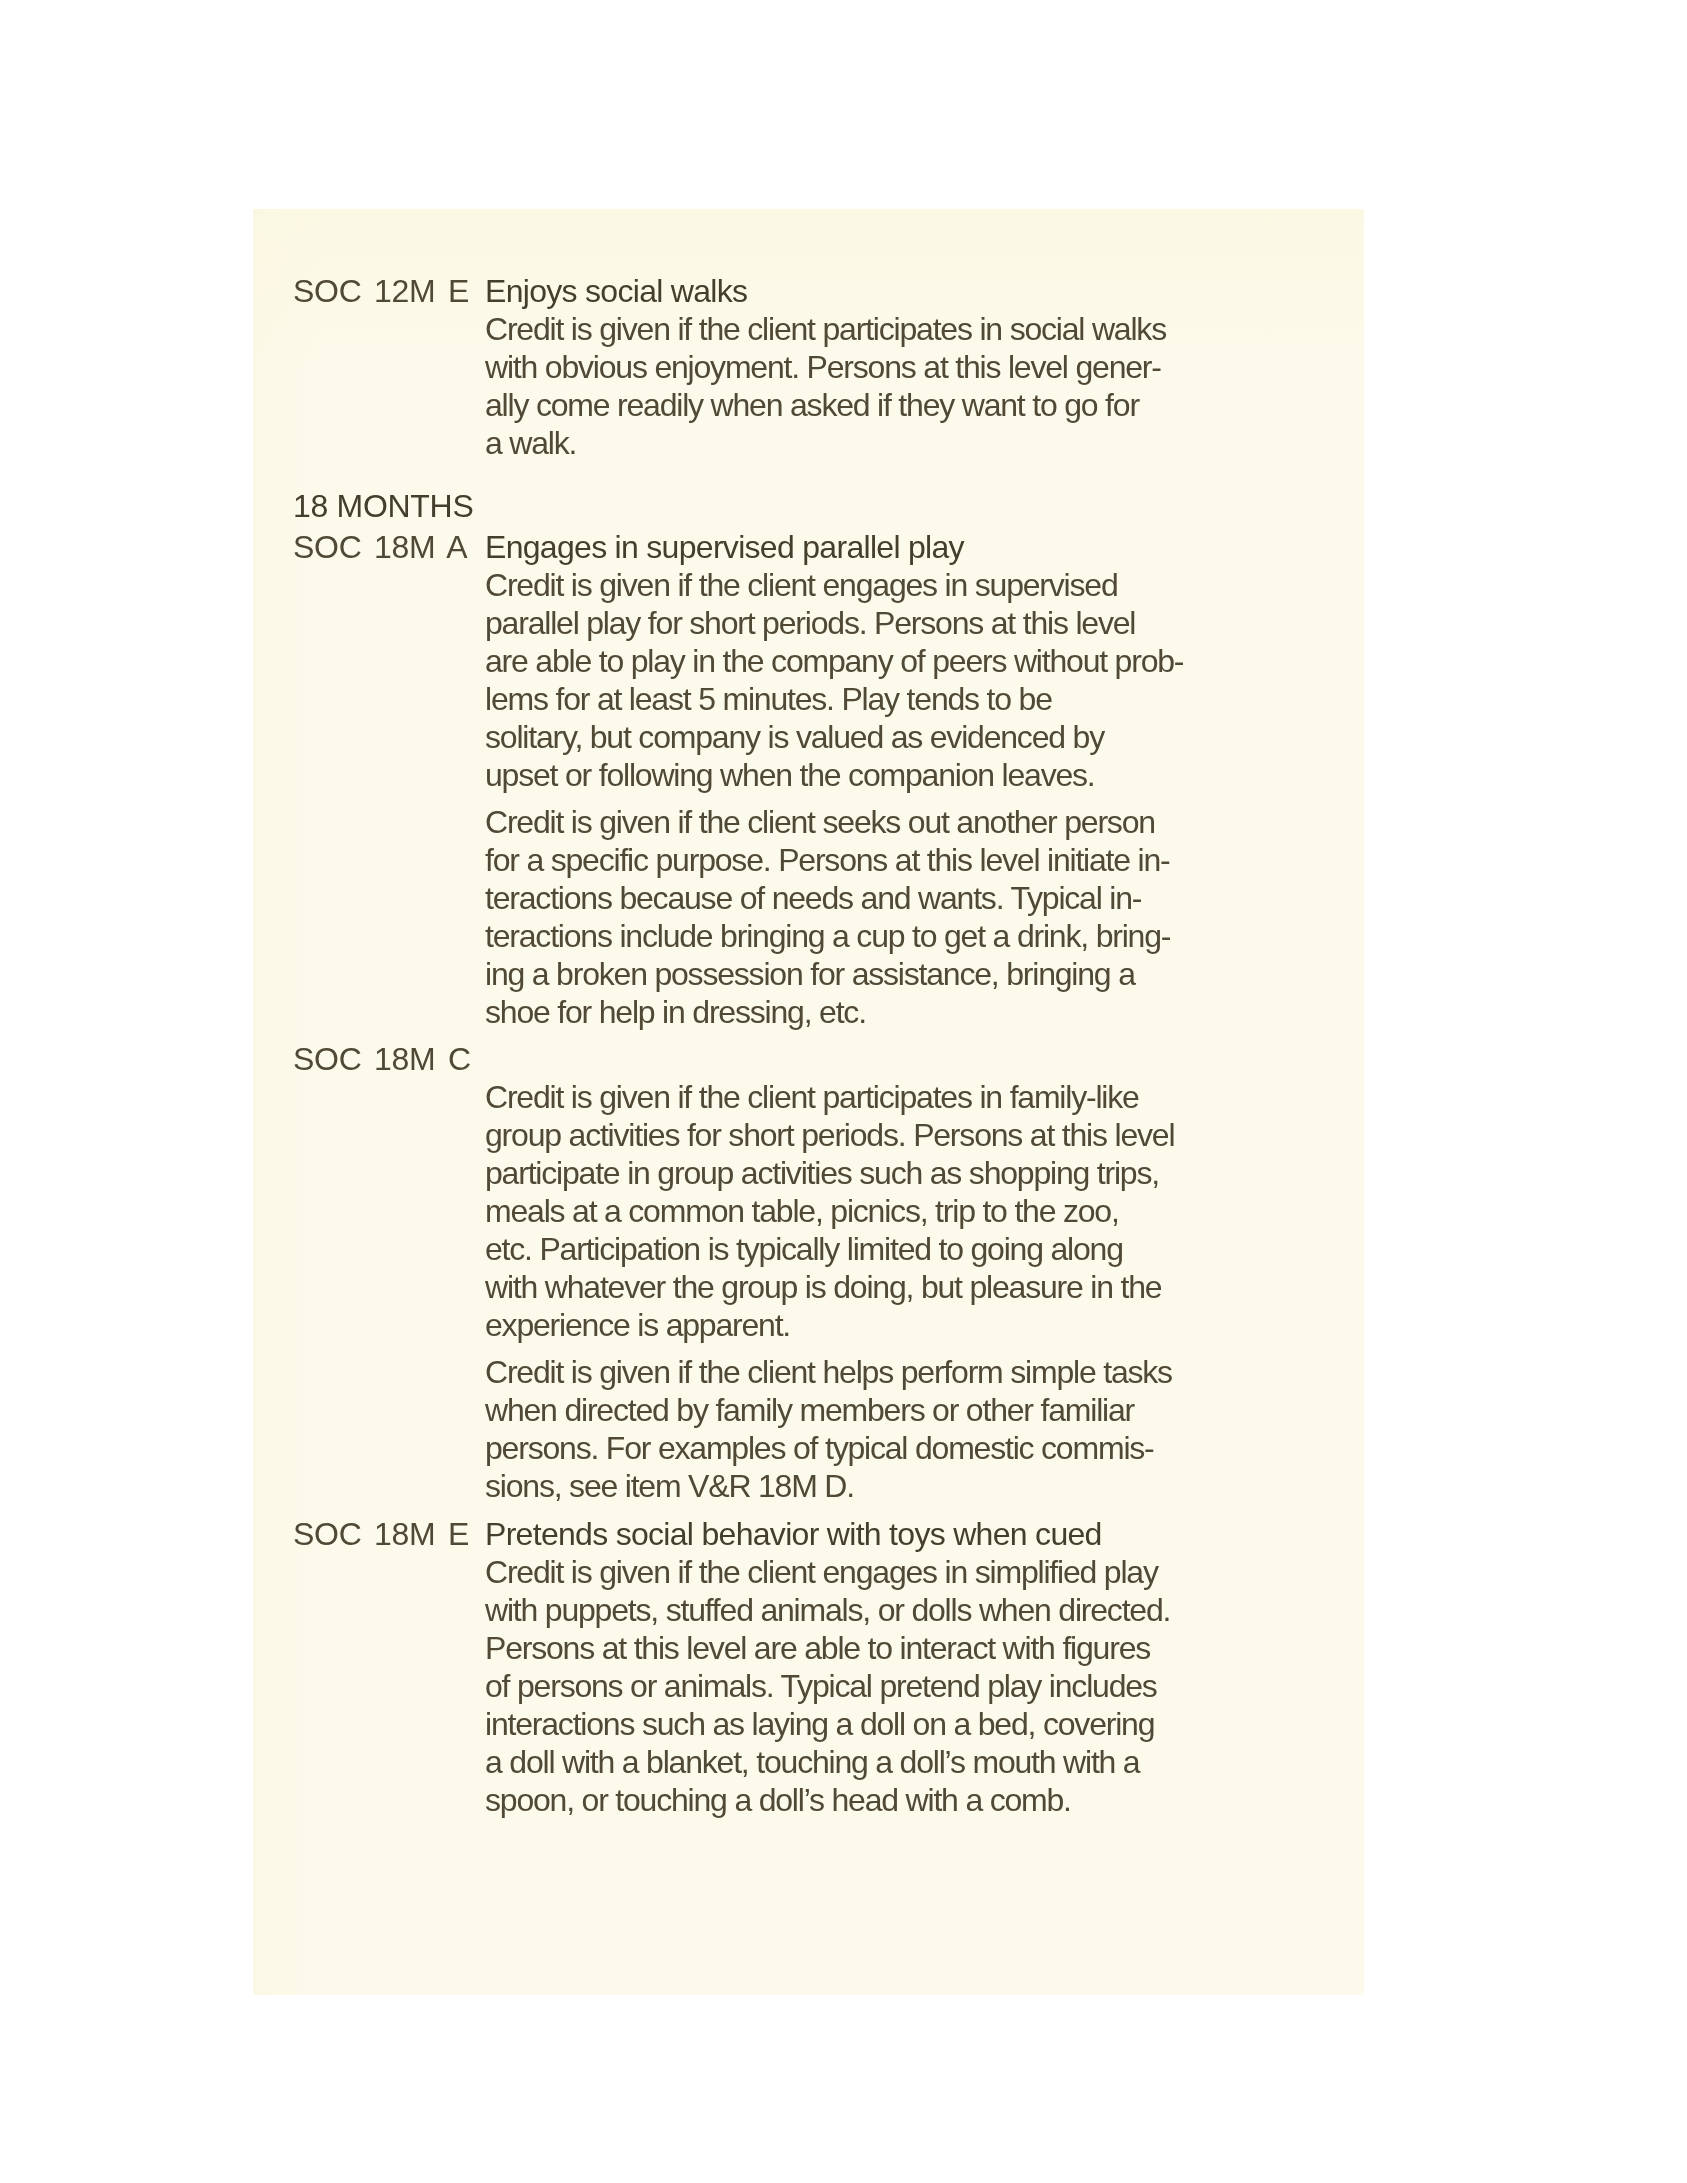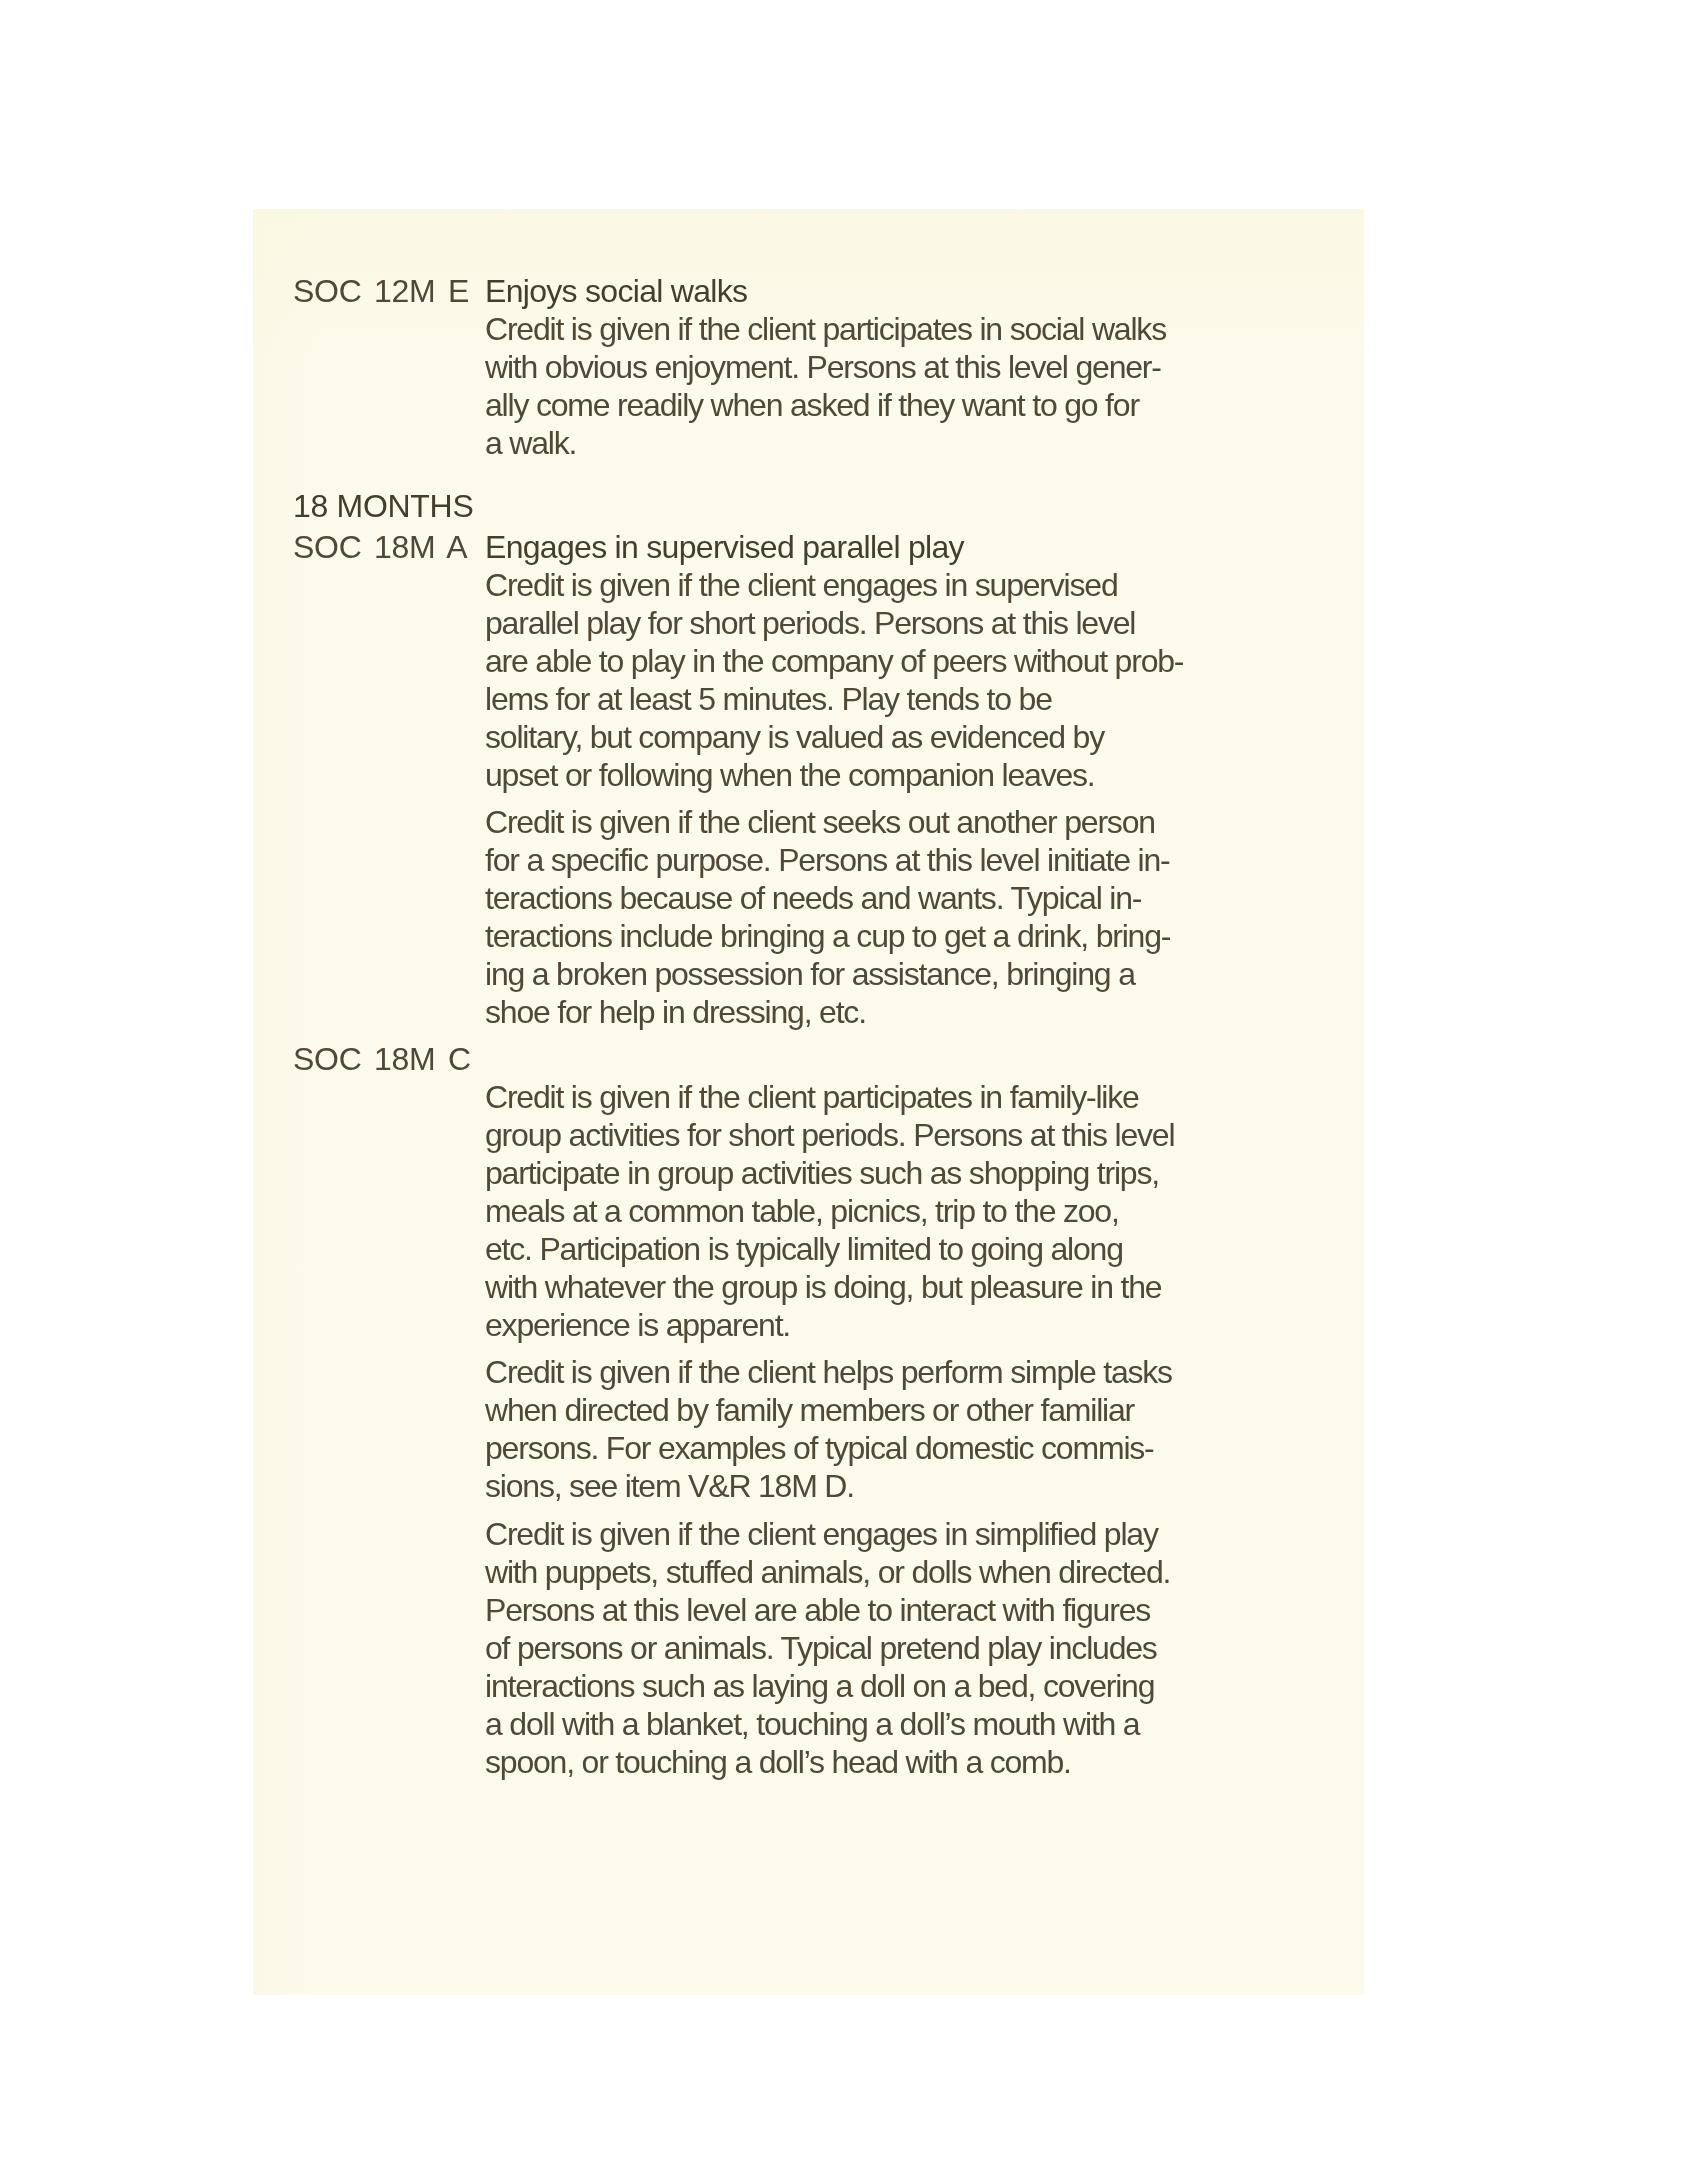--- a/index.html
+++ b/index.html
@@ -120,20 +120,24 @@
       </section>
 
       <section class="entry">
         <div class="entry-body">Credit is given if the client helps perform simple tasks
 when directed by family members or other familiar
 persons. For examples of typical domestic commis-
 sions, see item V&amp;R 18M D.</div>
       </section>
 
       <section class="entry">
+        <div class="entry-head">
+          <span class="entry-code">SOC 18M E</span>
+          <span class="entry-title">Pretends social behavior with toys when cued</span>
+        </div>
         <div class="entry-body">Credit is given if the client engages in simplified play
 with puppets, stuffed animals, or dolls when directed.
 Persons at this level are able to interact with figures
 of persons or animals. Typical pretend play includes
 interactions such as laying a doll on a bed, covering
 a doll with a blanket, touching a doll’s mouth with a
 spoon, or touching a doll’s head with a comb.</div>
       </section>
 
     </div>

